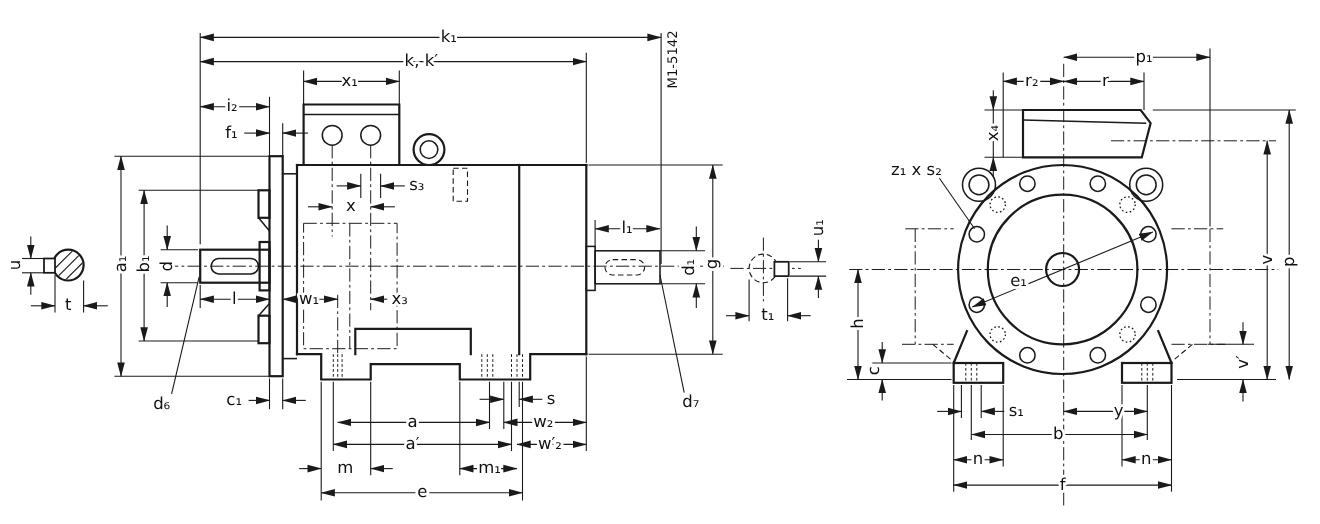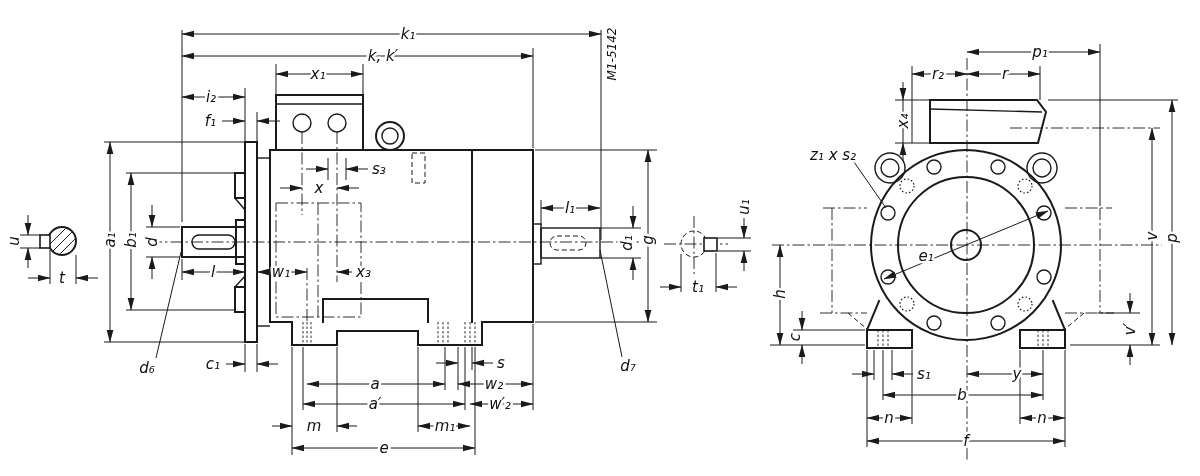--- a/index.html
+++ b/index.html
@@ -1,16 +1,16 @@
 <!DOCTYPE html>
 <html><head>
 <meta charset="utf-8">
 <style>
   html,body{margin:0;padding:0;background:#fff;}
-  .stage{width:1067px;height:476px;position:relative;background:#fff;font-style:italic;}
+  .stage{width:1067px;height:476px;position:relative;background:#fff;}
   svg{display:block;}
   .o{fill:none;stroke:#1a1a1a;stroke-width:2;stroke-linecap:square;}
   .m{fill:none;stroke:#1a1a1a;stroke-width:1.4;}
   .dim{fill:none;stroke:#1a1a1a;stroke-width:1;}
   .cl{fill:none;stroke:#1a1a1a;stroke-width:0.9;stroke-dasharray:12 3 2.5 3;}
   .dash{fill:none;stroke:#1a1a1a;stroke-width:1;stroke-dasharray:5 3;}
   .slot{fill:none;stroke:#1a1a1a;stroke-width:0.9;stroke-dasharray:2.5 2;}
   .dot{fill:none;stroke:#1a1a1a;stroke-width:1.2;stroke-dasharray:1.5 2.2;}
   .wf{fill:#fff;stroke:#1a1a1a;stroke-width:1.6;}
   text{font-family:"DejaVu Sans","Liberation Sans",sans-serif;font-size:15px;fill:#111;}

